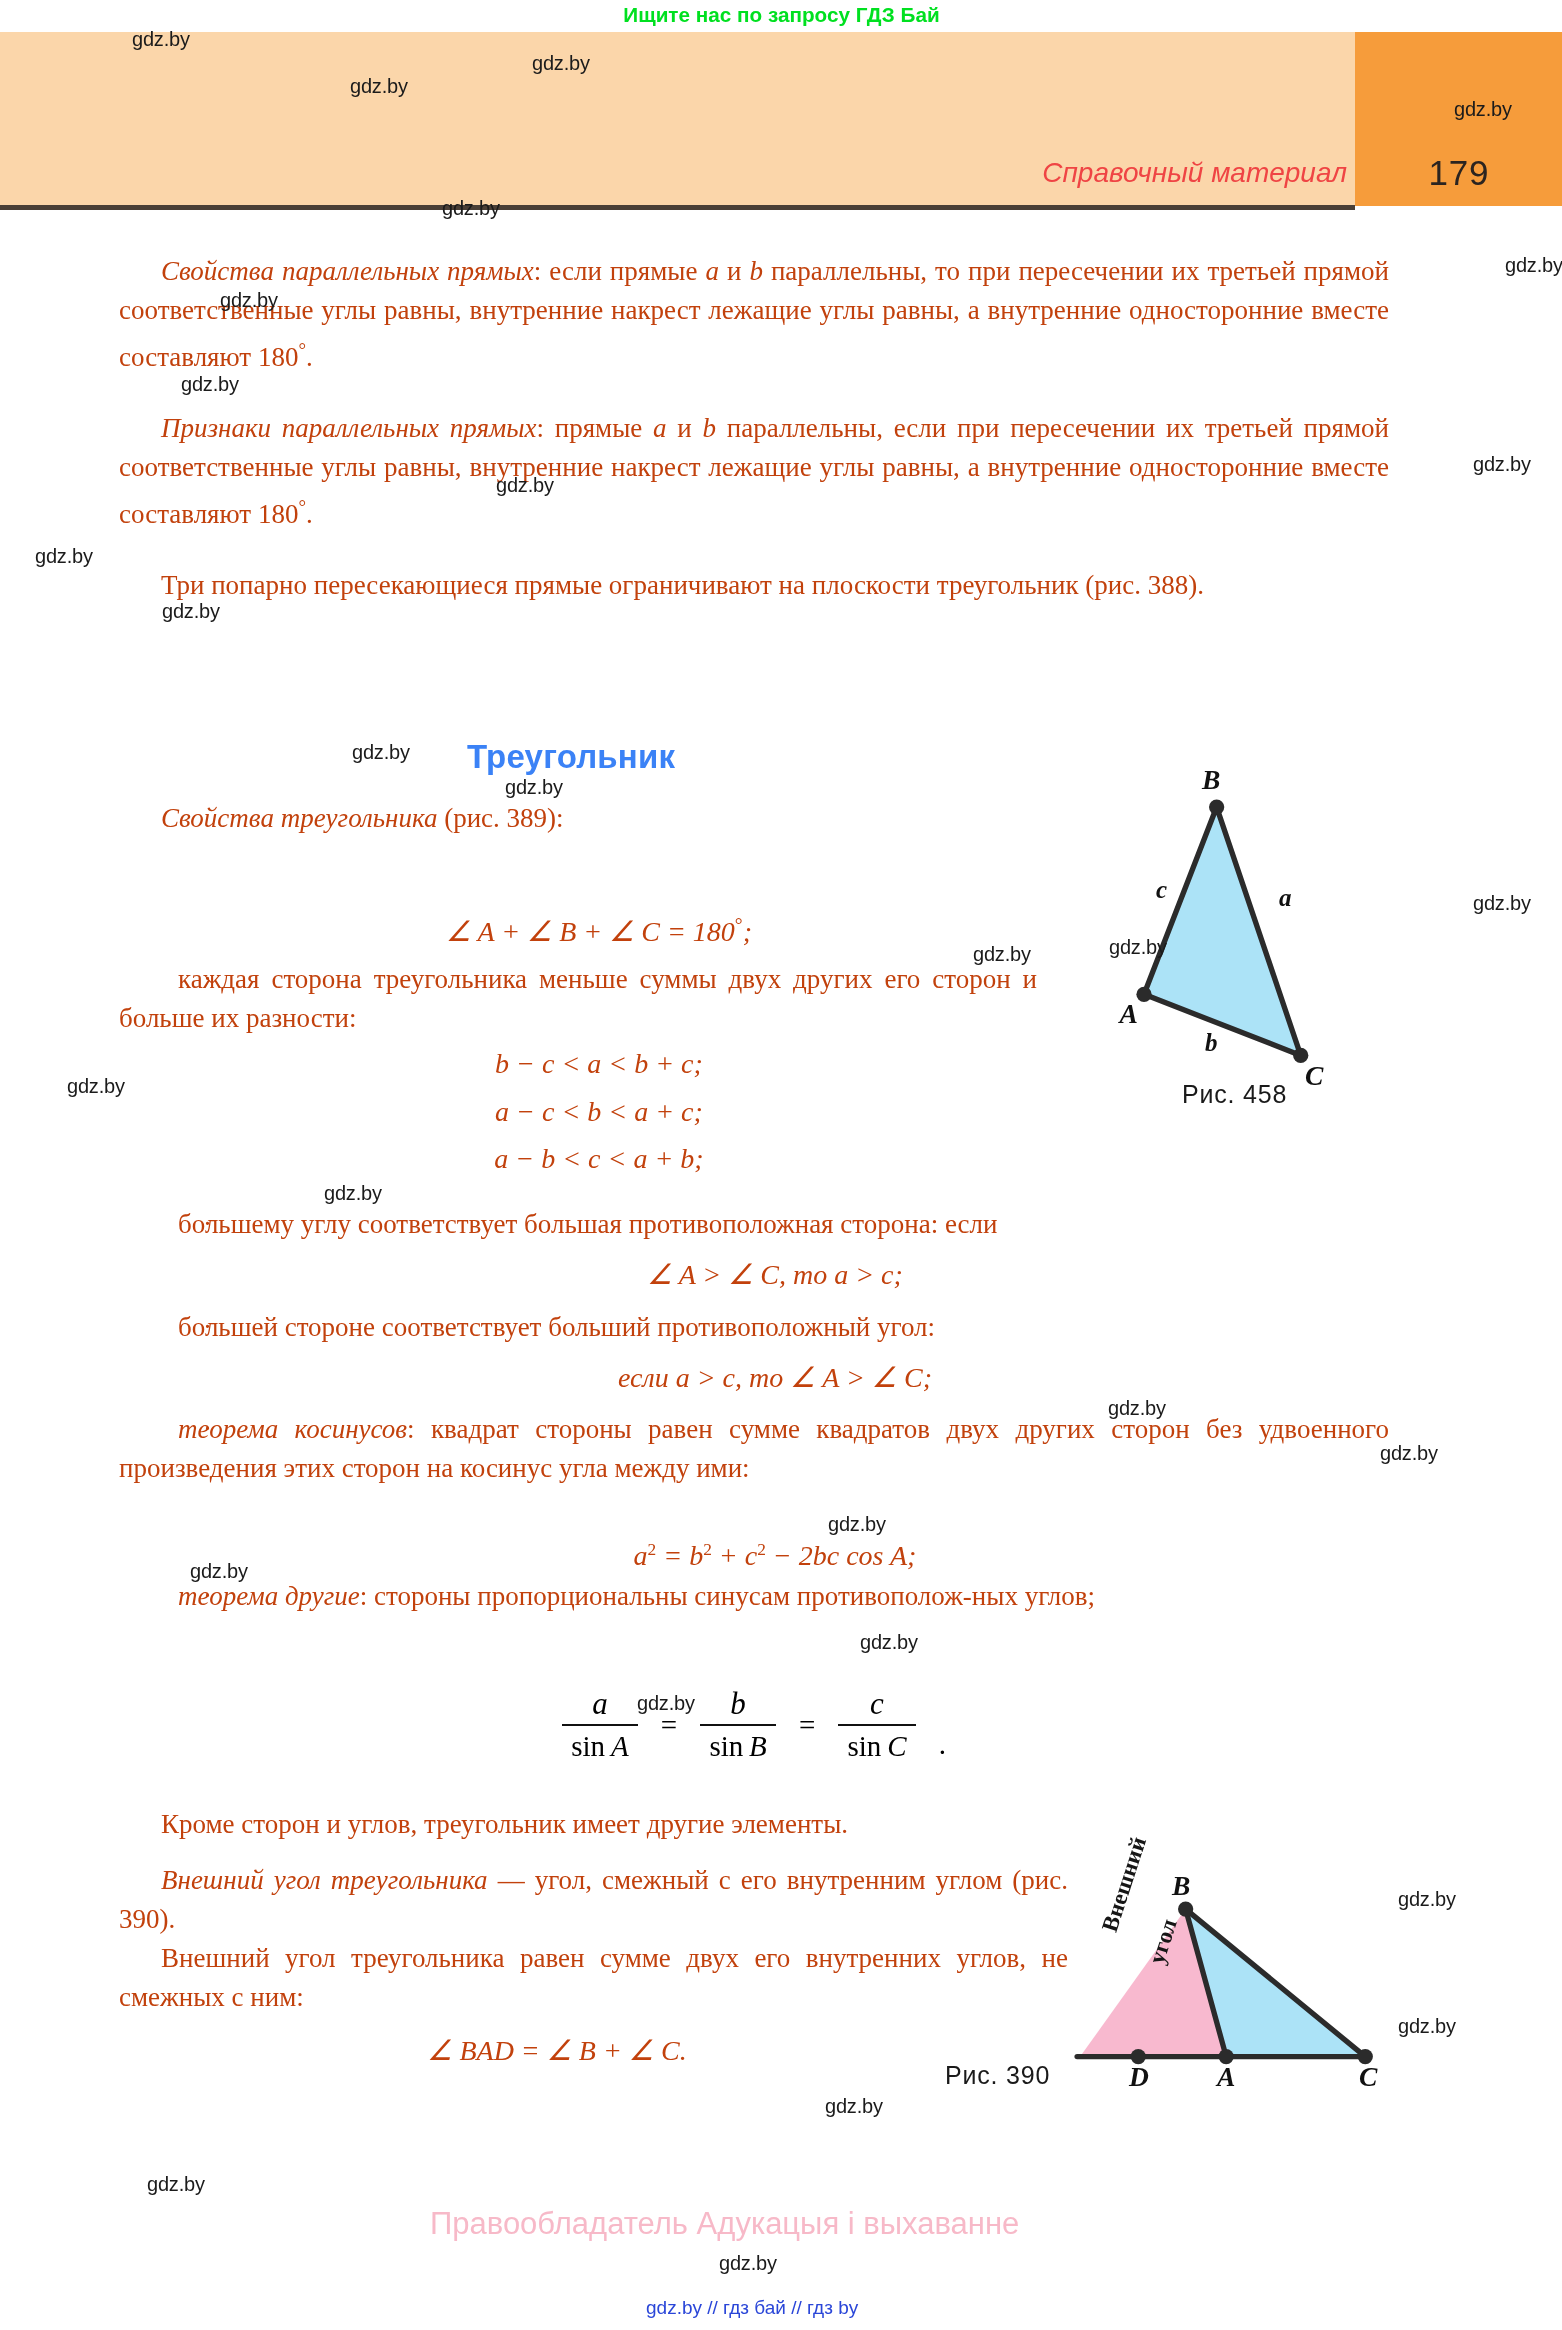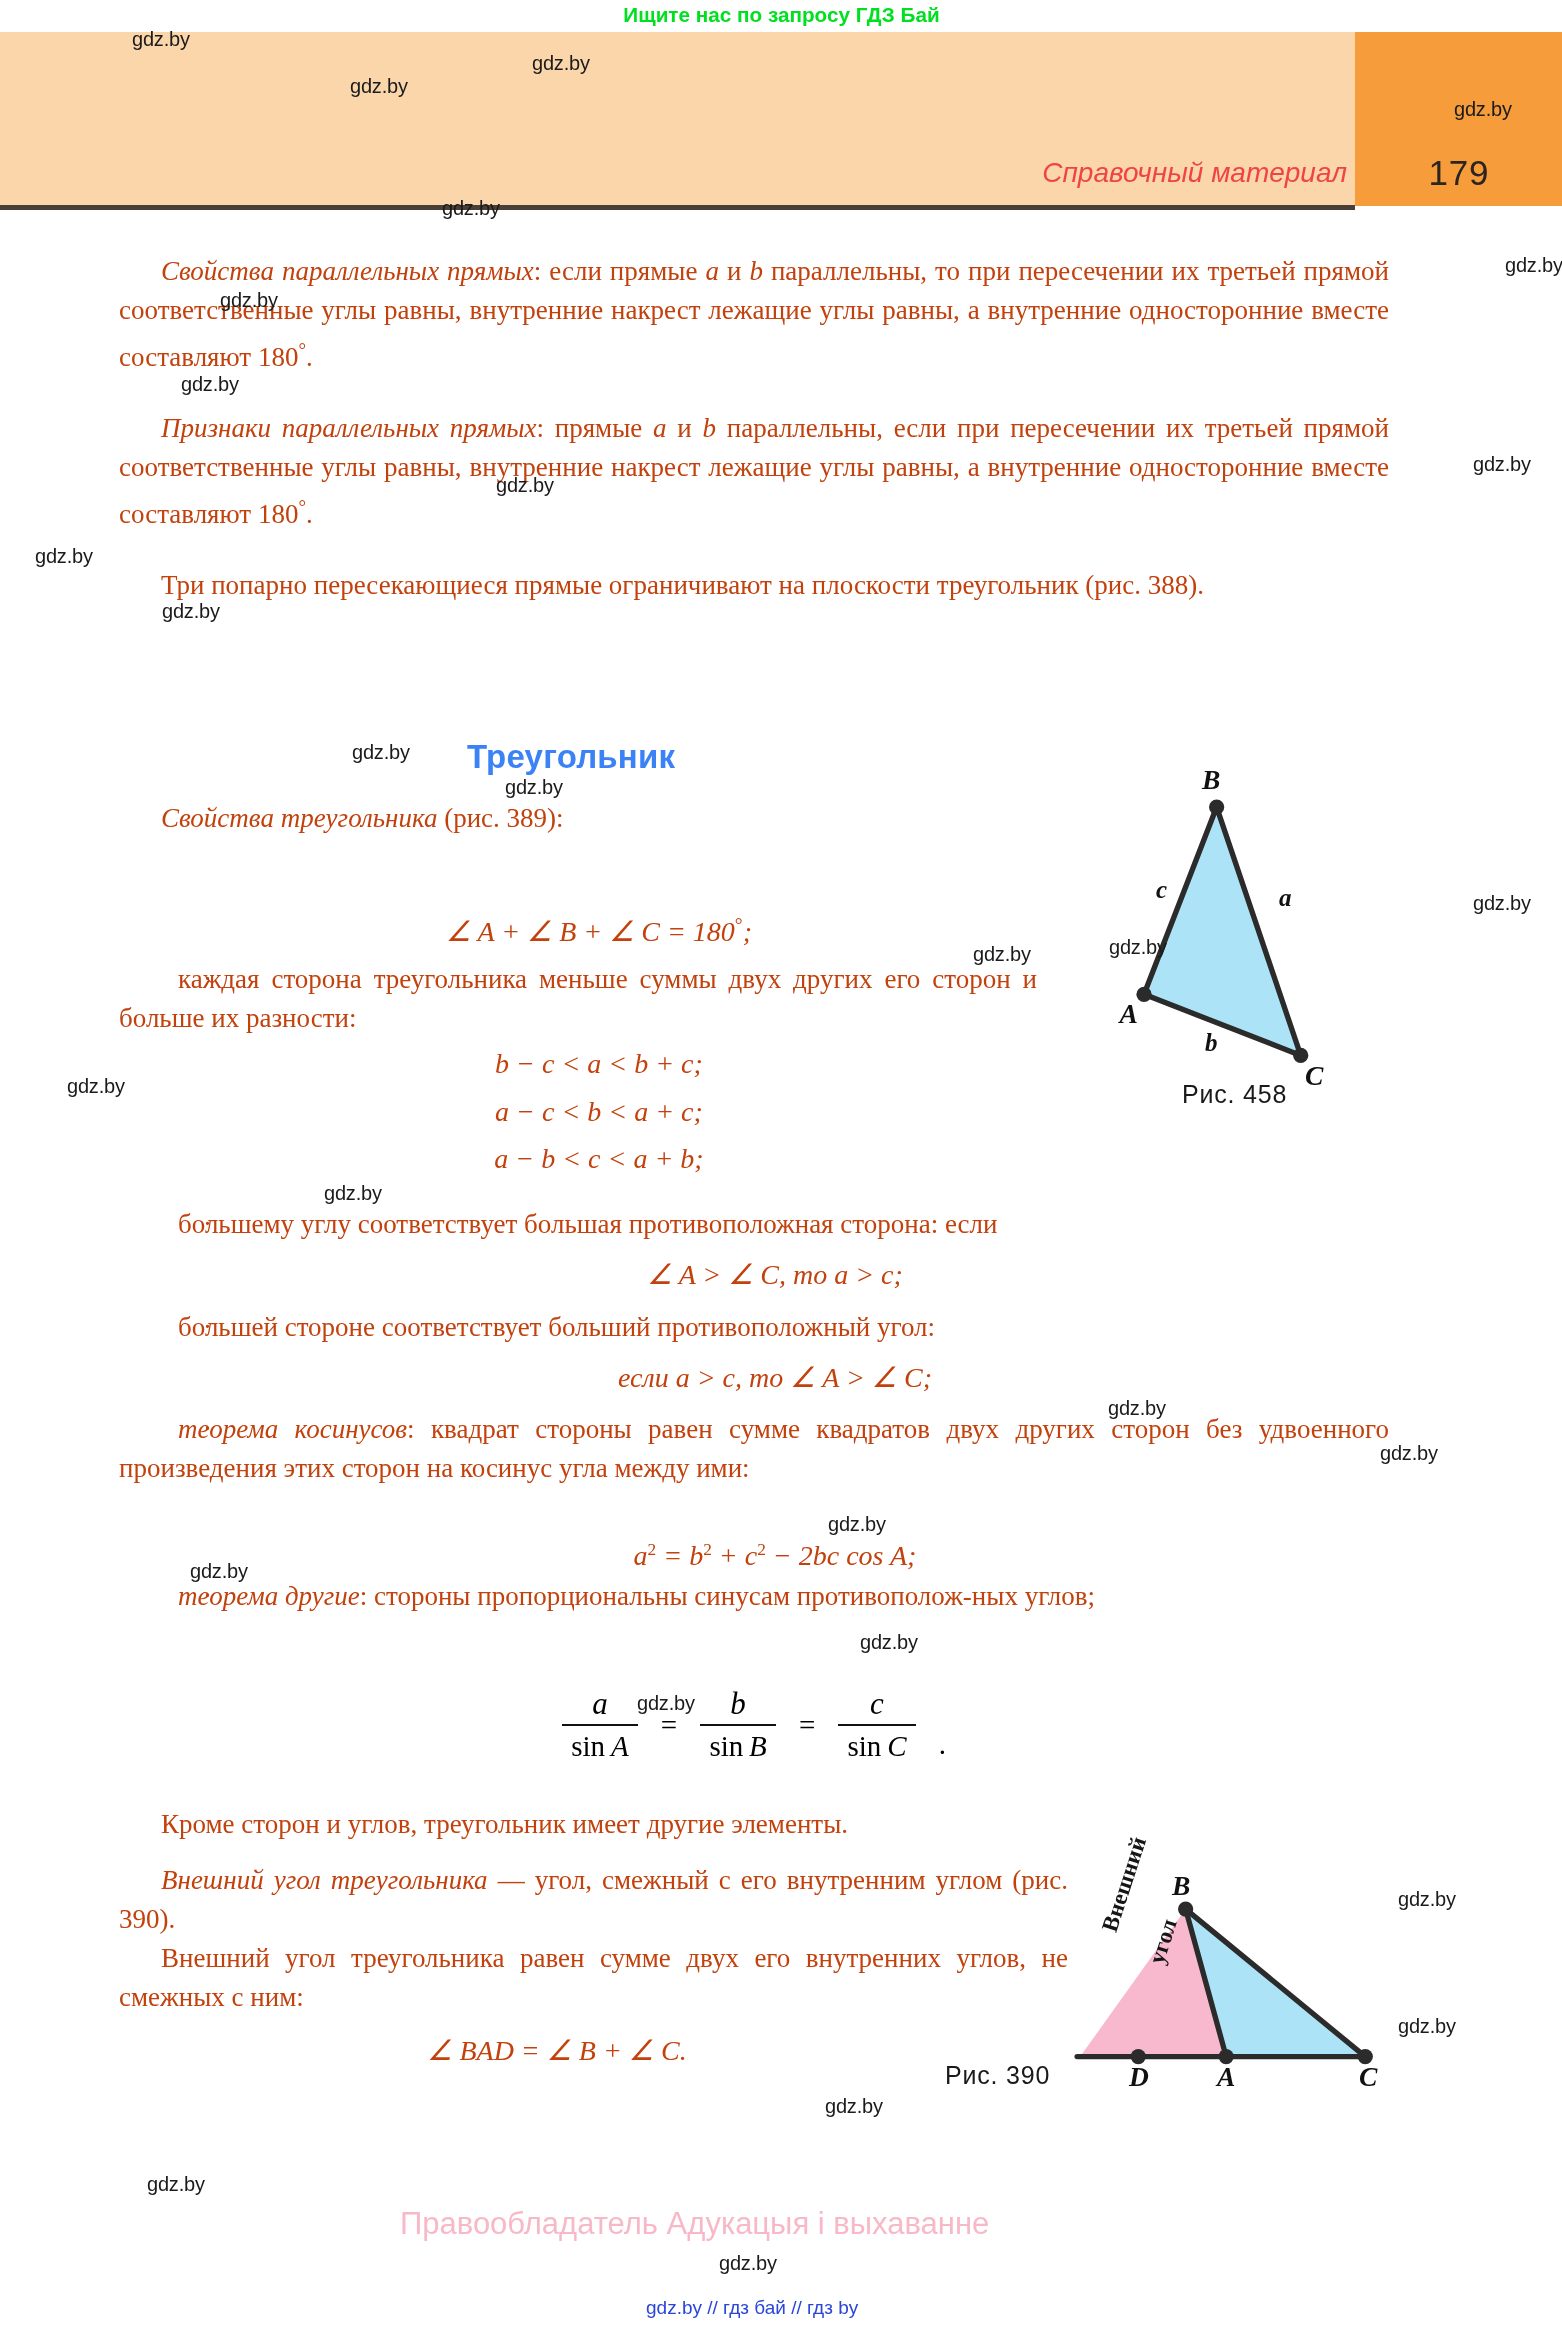--- a/index.html
+++ b/index.html
@@ -340,21 +340,21 @@
     </svg>
     <div class="fig-label" style="left:109px; top:-20px;">B</div>
     <div class="fig-label" style="left:66px; top:171px;">D</div>
     <div class="fig-label" style="left:154px; top:171px;">A</div>
     <div class="fig-label" style="left:296px; top:171px;">C</div>
     <div style="position:absolute; left:34px; top:37px; transform:rotate(-72deg); transform-origin:left top; font-family:'Liberation Serif', serif; font-weight:700; font-size:23px; color:#161616; white-space:nowrap;">Внешний</div>
     <div style="position:absolute; left:81px; top:69px; transform:rotate(-72deg); transform-origin:left top; font-family:'Liberation Serif', serif; font-weight:700; font-size:23px; color:#161616; white-space:nowrap;">угол</div>
   </div>
   <div class="fig-caption" style="left:945px; top:2061px;">Рис. 390</div>
 
-  <div class="wm-footer-pink" style="left:400px; top:2206px;text-align:right;">Правообладатель Адукацыя i выхаванне</div>
+  <div class="wm-footer-pink" style="left:430px; top:2206px;text-align:right;">Правообладатель Адукацыя i выхаванне</div>
   <div class="wm-footer-blue" style="left:646px; top:2297px;">gdz.by  //  гдз бай  //  гдз by</div>
 
   <div class="wm" style="left:442px; top:197px;">gdz.by</div>
   <div class="wm" style="left:1505px; top:254px;">gdz.by</div>
   <div class="wm" style="left:220px; top:289px;">gdz.by</div>
   <div class="wm" style="left:181px; top:373px;">gdz.by</div>
   <div class="wm" style="left:496px; top:474px;">gdz.by</div>
   <div class="wm" style="left:1473px; top:453px;">gdz.by</div>
   <div class="wm" style="left:35px; top:545px;">gdz.by</div>
   <div class="wm" style="left:162px; top:600px;">gdz.by</div>

